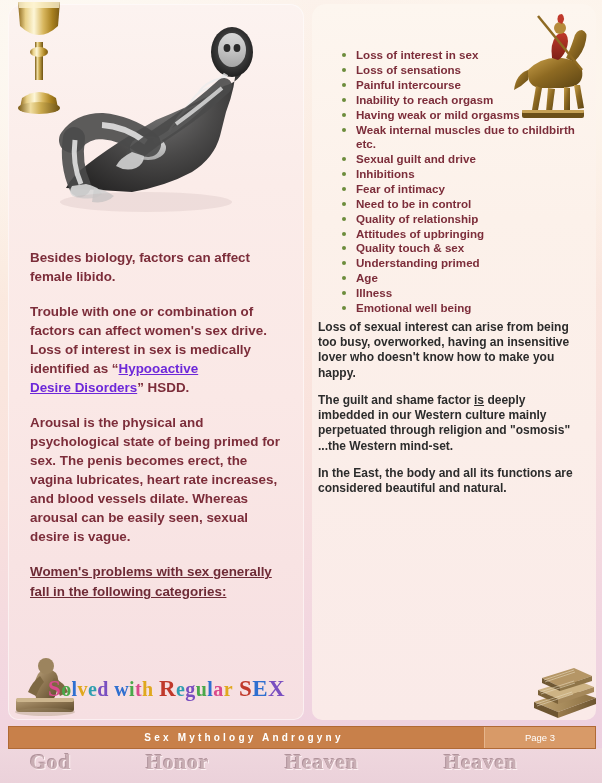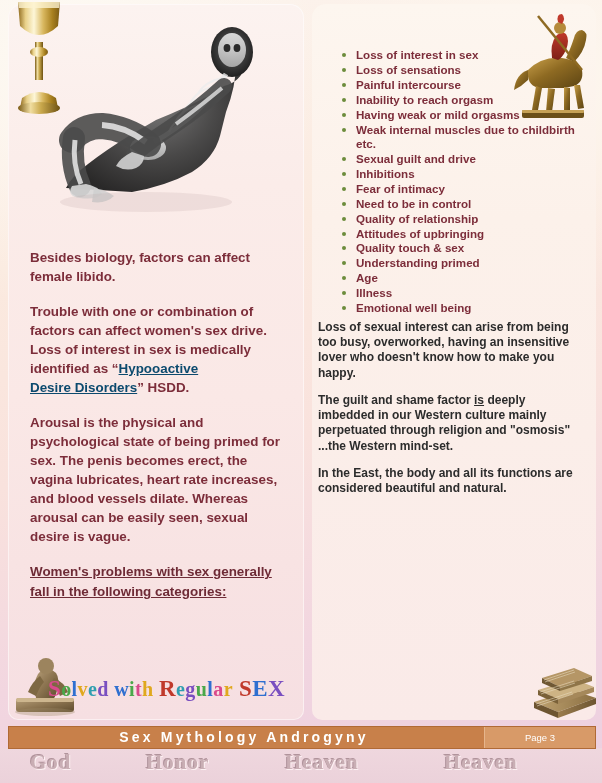--- a/index.html
+++ b/index.html
@@ -92,21 +92,21 @@
     z-index: 6;
     color: #7c2d3a;
     font-size: 13.4px;
     font-weight: bold;
     line-height: 1.42;
   }
   .left-text p {
     margin: 0 0 16px 0;
   }
   .left-text .hypo {
-    color: #0c4a6e;
+    color: #6d28d9;
     text-decoration: underline;
   }
   .left-text .cat-head {
     color: #6e2b36;
     text-decoration: underline;
     line-height: 1.45;
   }
 
   
   .solved {
@@ -202,21 +202,21 @@
   }
   .footer-title {
     position: absolute;
     left: 0;
     top: 0;
     width: 470px;
     height: 21px;
     line-height: 21px;
     text-align: center;
     color: #ffffff;
-    font-size: 14px;
+    font-size: 10px;
     font-weight: bold;
     letter-spacing: 3.2px;
   }
   .footer-page {
     position: absolute;
     right: 0px;
     top: 0px;
     width: 110px;
     height: 21px;
     line-height: 21px;

